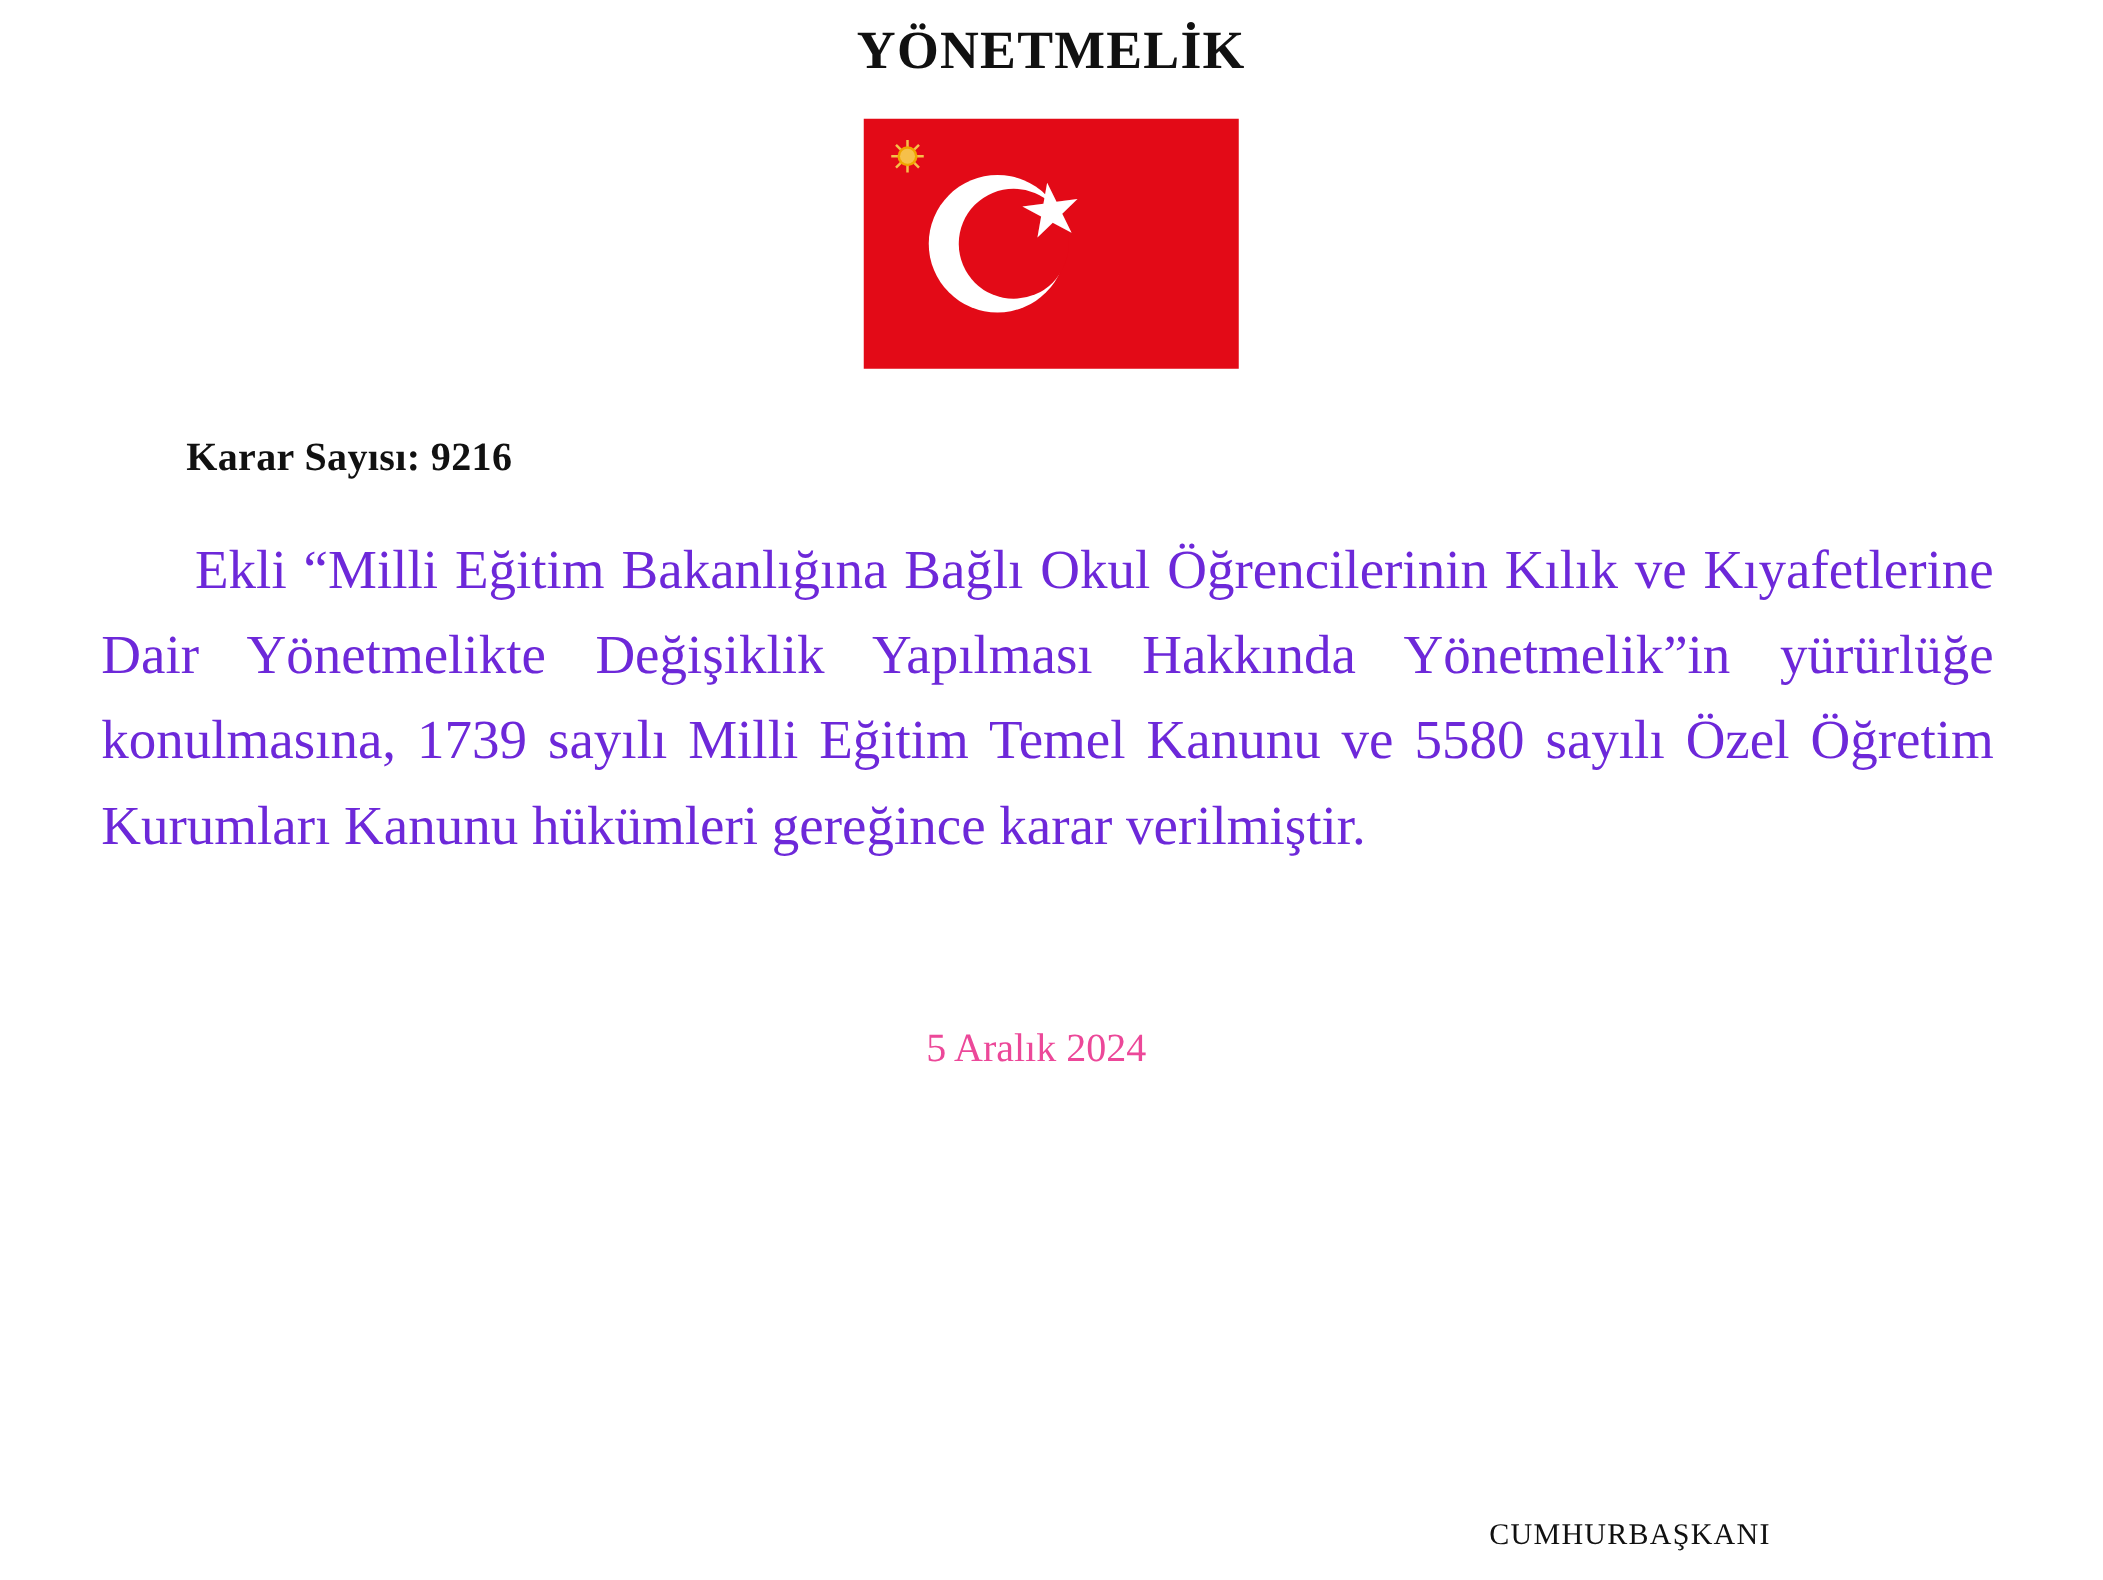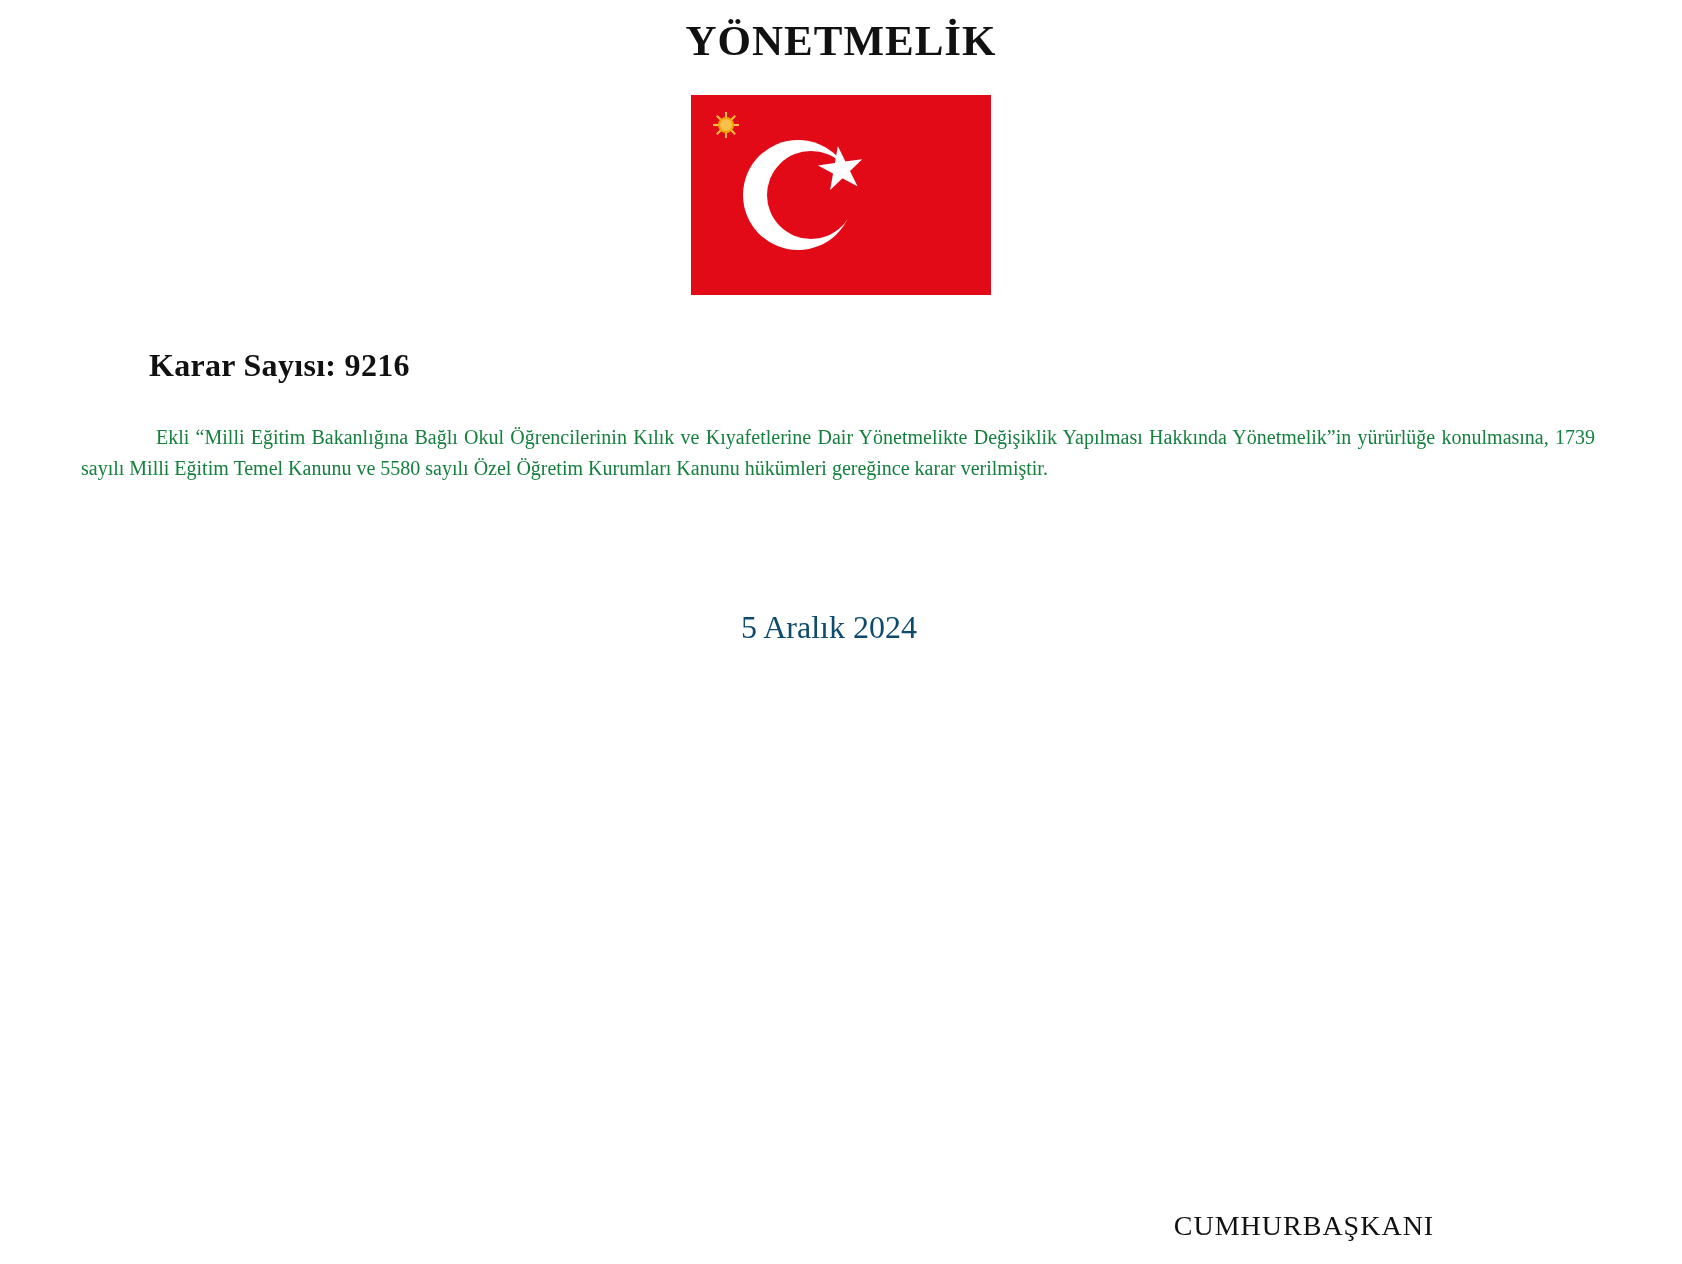--- a/index.html
+++ b/index.html
@@ -125,52 +125,52 @@
   .decision-no {
     font-weight: bold;
     font-size: 32px;
     margin-top: 52px;
     margin-left: 68px;
     letter-spacing: 0.3px;
     color: #111111;
   }
   .paragraph {
     margin-top: 38px;
-    font-size: 20px;
+    font-size: 44px;
     line-height: 1.55;
     text-align: justify;
     text-justify: inter-word;
     text-indent: 75px;
-    color: #15803d;
+    color: #6d28d9;
     padding-right: 6px;
   }
   .date-line {
     margin-top: 125px;
     margin-left: 660px;
     font-size: 32px;
-    color: #0c4a6e;
+    color: #ec4899;
   }
 
   
   .signature {
     position: absolute;
     right: 118px;
     bottom: 22px;
     text-align: center;
     width: 520px;
   }
   .sig-name {
     font-weight: bold;
     font-size: 33px;
     letter-spacing: 0.5px;
     color: #111111;
   }
   .sig-title {
     margin-top: 26px;
-    font-size: 28px;
+    font-size: 24px;
     letter-spacing: 1px;
     color: #111111;
   }
 </style>
 </head>
 <body>
 
 <div class="page">
 
   <h1 class="doc-title">YÖNETMELİK</h1>

